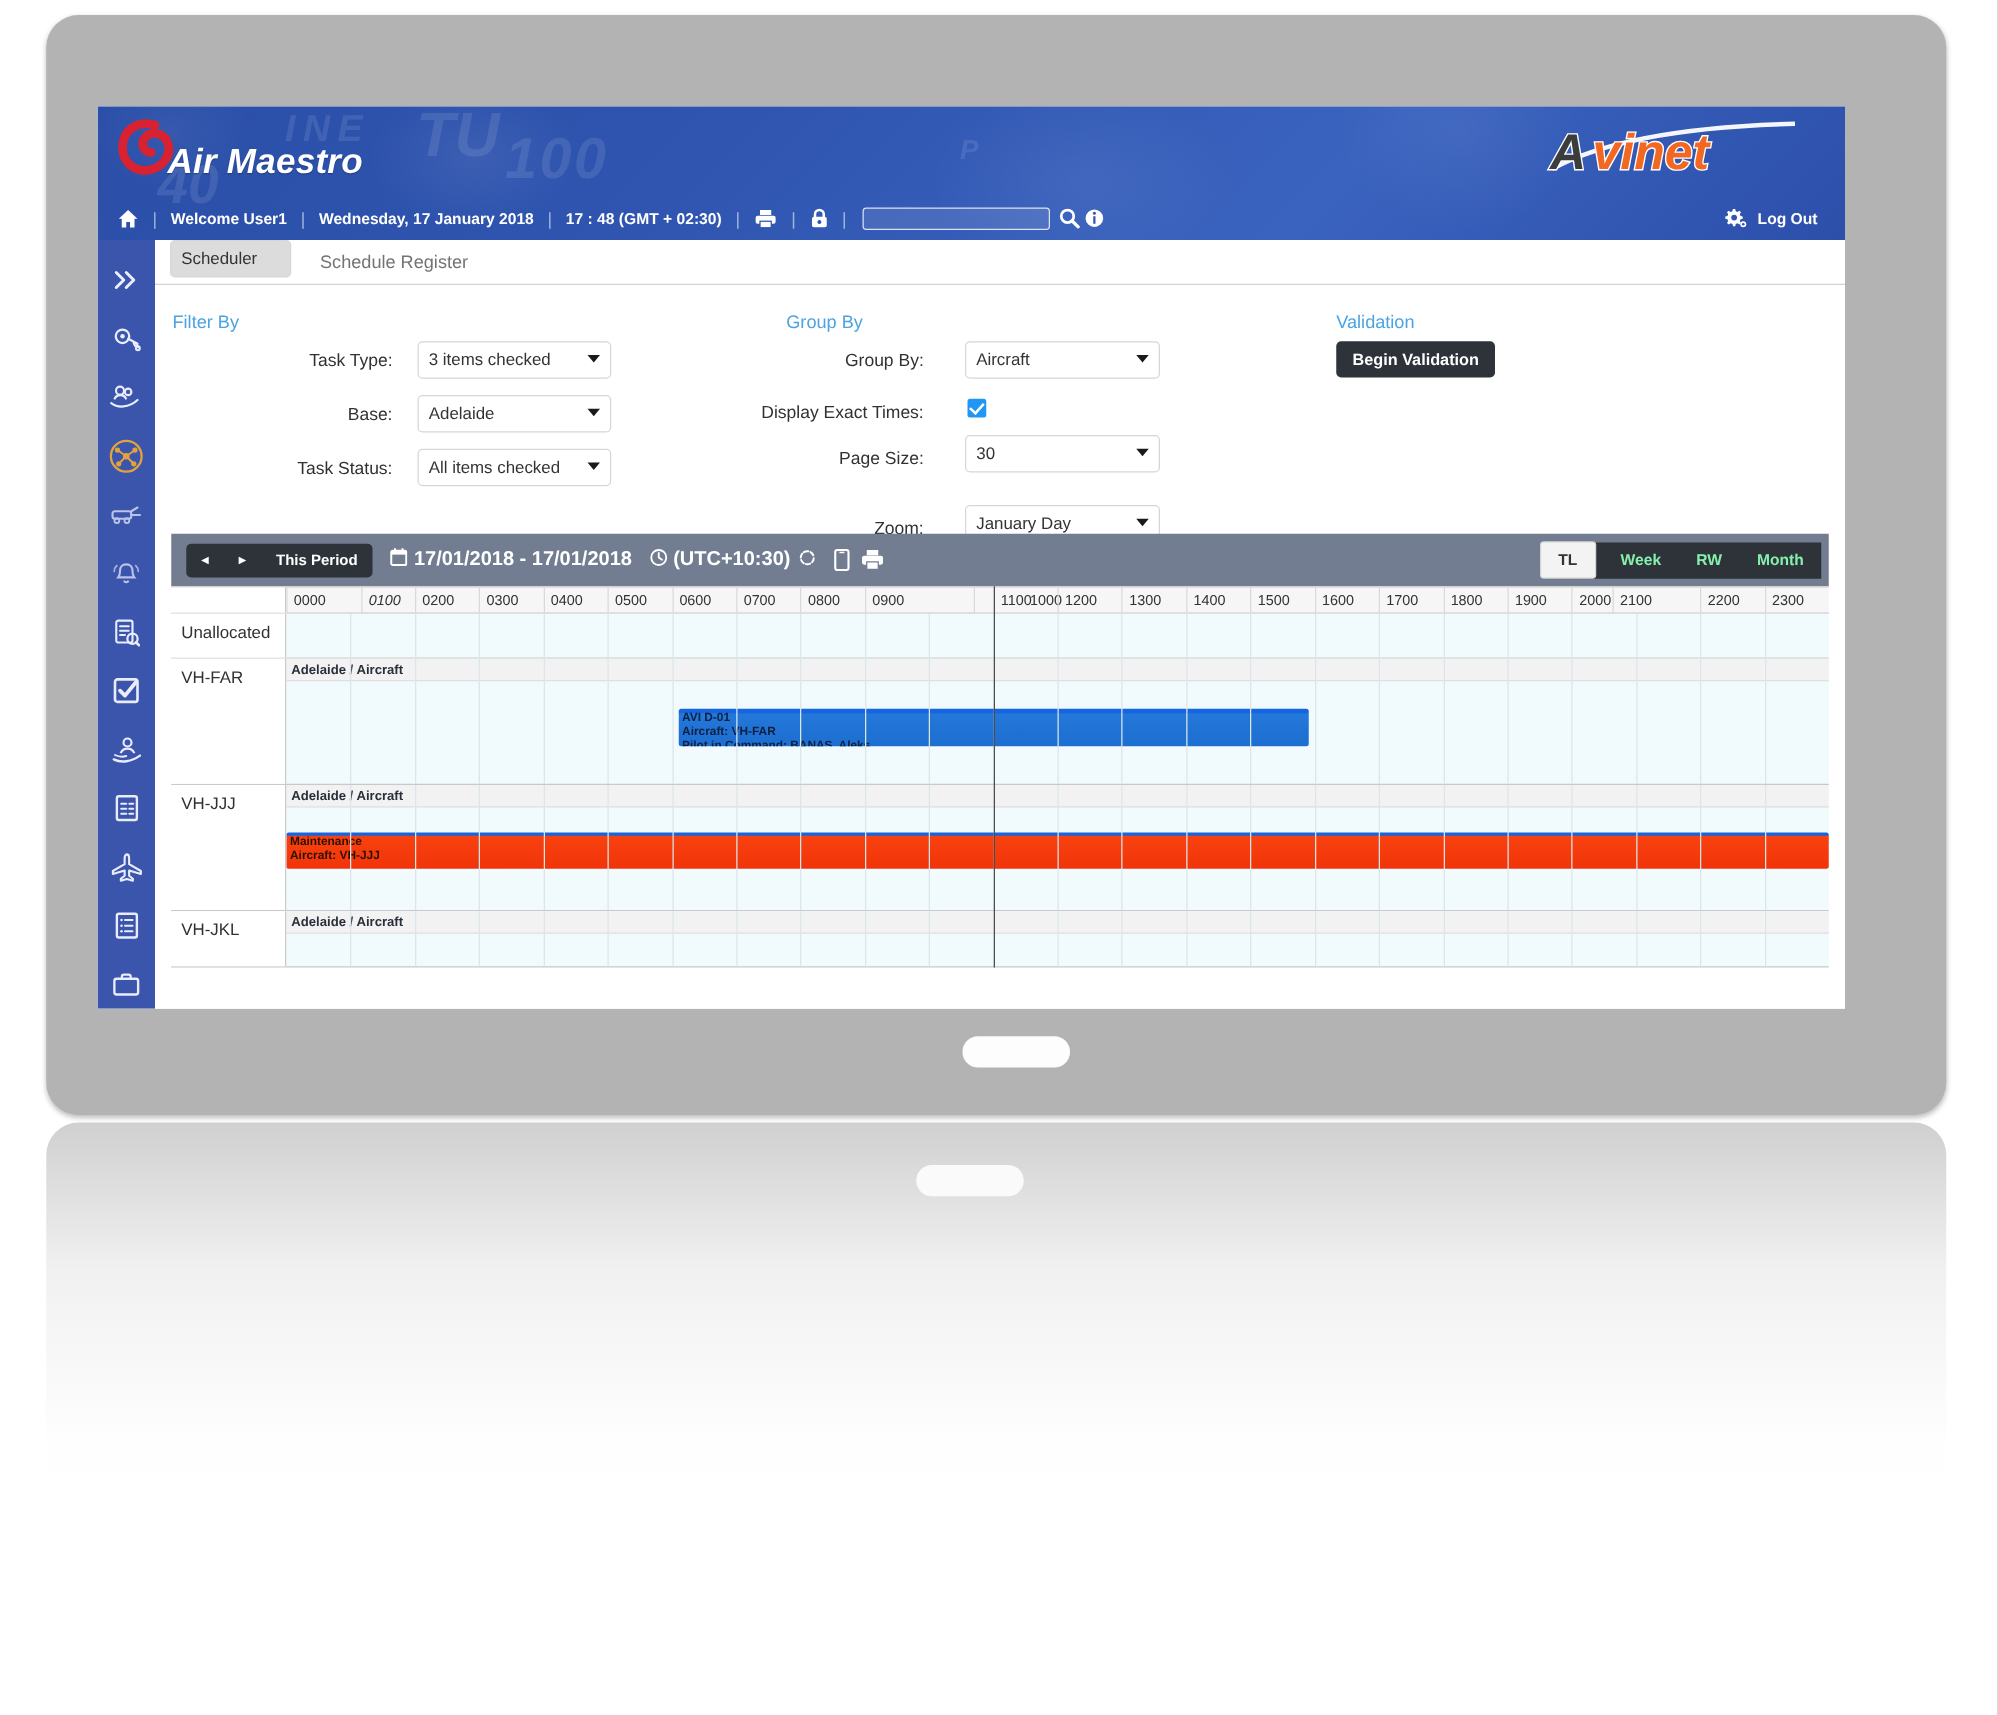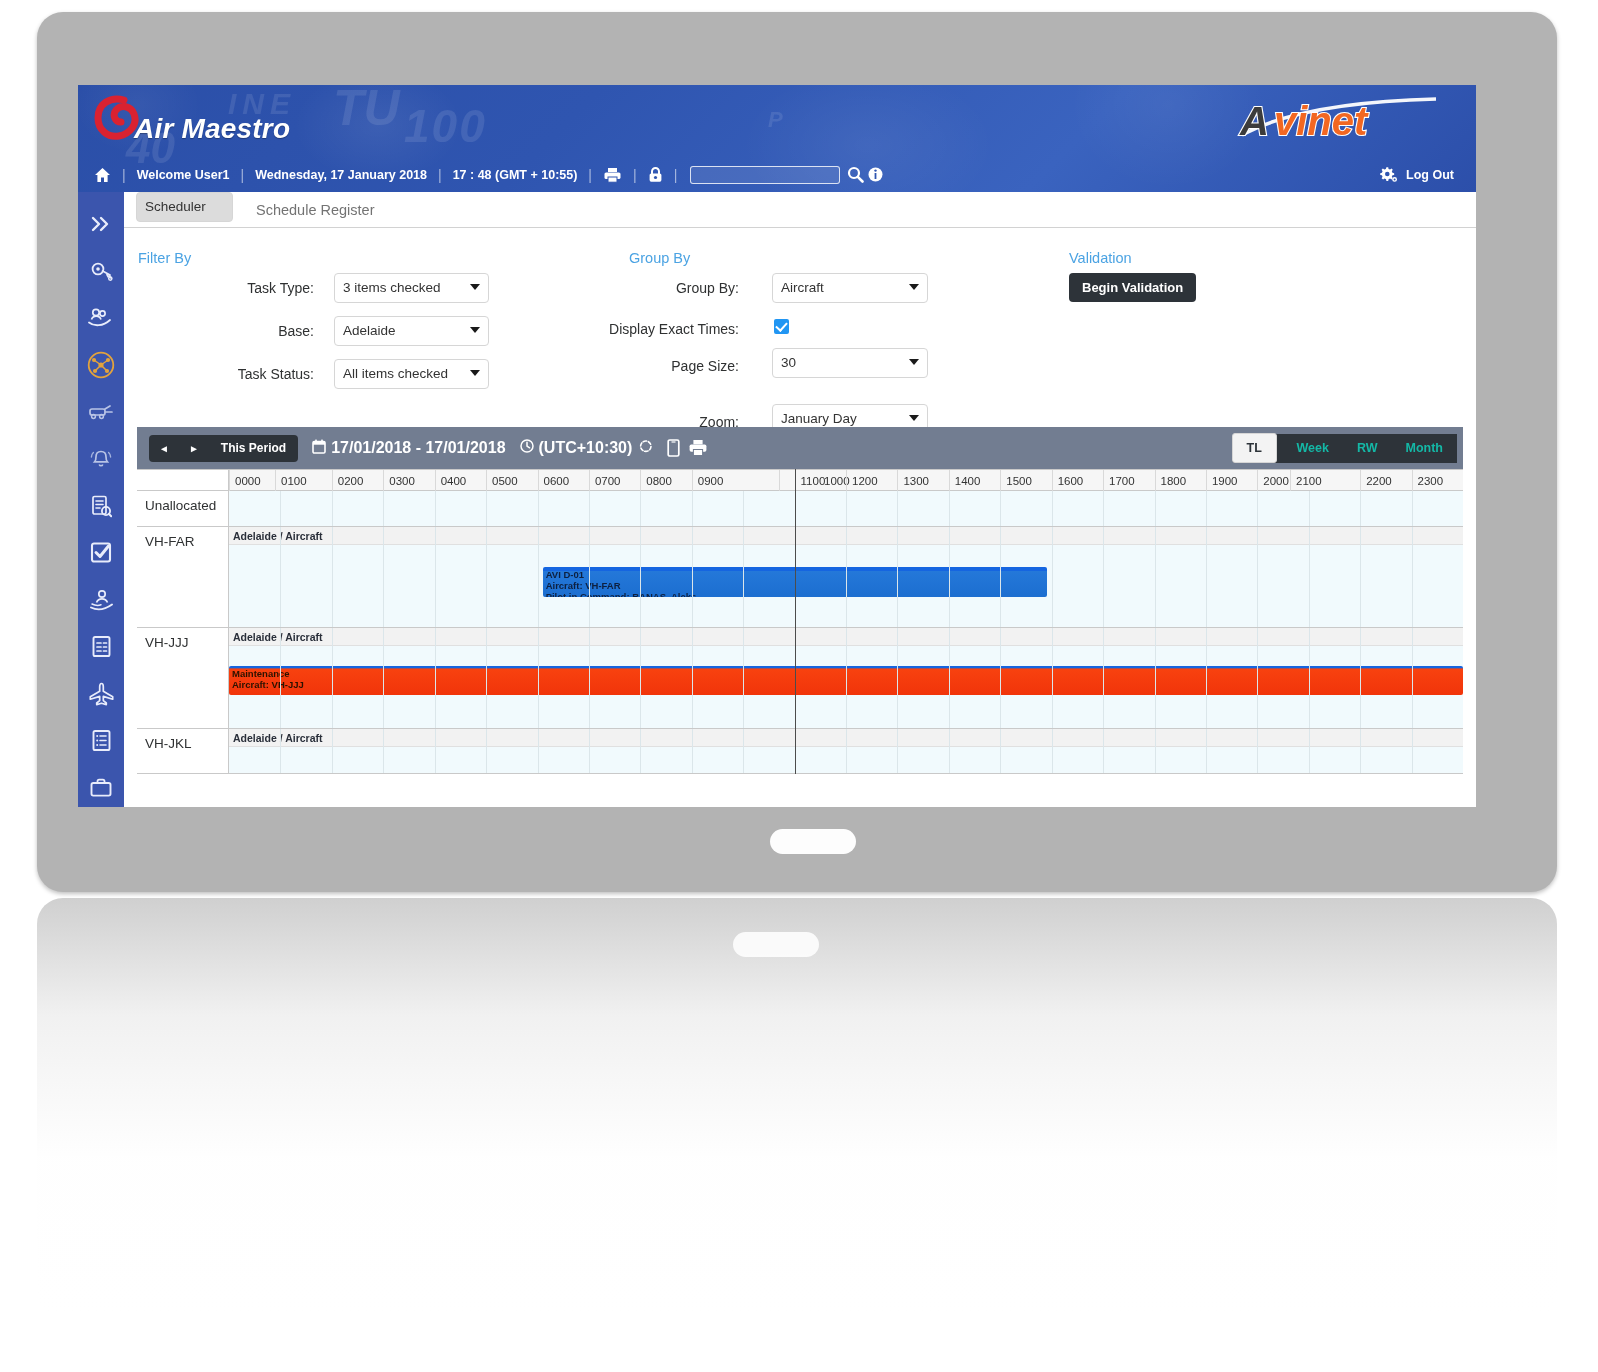--- a/index.html
+++ b/index.html
@@ -169,21 +169,21 @@
     height:27px; overflow:hidden; margin-left:6px;
   }
   .bg-btn {
     color:#fff; font-size:12px; font-weight:bold; padding:0 12px; height:27px;
     line-height:27px; cursor:pointer; white-space:nowrap;
   }
   .bg-btn.arrow { padding:0 10px; font-size:10px; }
   .tb-item { display:flex; align-items:center; color:#fff; font-size:16px; font-weight:bold; gap:5px; margin-left:14px; white-space:nowrap;}
   .right-group { margin-left:auto; display:flex; align-items:center; }
   .rg-inner { display:flex; background:#2d3339; border-radius:4px 0 0 4px; height:29px; align-items:center; }
-  .rg-btn { color:#14b8a6; font-size:12.5px; font-weight:bold; padding:0 14px; line-height:29px; cursor:pointer;}
+  .rg-btn { color:#86efac; font-size:12.5px; font-weight:bold; padding:0 14px; line-height:29px; cursor:pointer;}
   .rg-btn.sel { background:#f3f3f3; color:#2d3339; border-radius:3px; }
 
   
   .grid-wrap { position:absolute; left:0; top:42px; width:1326px; }
   .timehdr { position:relative; height:22px; background:#f6f6f6; border-bottom:1px solid #c9c9c9; border-top:1px solid #c9c9c9;}
   .lblcol { position:absolute; left:0; top:0; width:92px; height:100%; background:#fff; border-right:1px solid #c9c9c9; z-index:3;}
   .tcell {
     position:absolute; top:0; height:22px; line-height:22px;
     font-size:11.5px; color:#333; padding-left:5px;
     border-left:1px solid #d9d9d9;
@@ -250,21 +250,21 @@
         <span class="sb-ico">
           <svg width="17" height="16" viewBox="0 0 17 16">
               <path d="M8.5 1 L16 8 H13.6 V15 H10 V10.5 H7 V15 H3.4 V8 H1 Z" fill="#fff"></path>
             </svg>
         </span>
         <span class="sb-sep">|</span>
         <span class="sb-txt">Welcome User1</span>
         <span class="sb-sep">|</span>
         <span class="sb-txt">Wednesday, 17 January 2018</span>
         <span class="sb-sep">|</span>
-        <span class="sb-txt">17 : 48  (GMT + 10:55)</span>
+        <span class="sb-txt">17 : 48  (GMT + 02:30)</span>
         <span class="sb-sep">|</span>
         <span class="sb-ico">
           <svg width="19" height="16" viewBox="0 0 19 16">
               <rect x="5" y="1" width="9" height="4" fill="#fff"></rect>
               <rect x="1.5" y="5.5" width="16" height="6.5" rx="1.6" fill="#fff"></rect>
               <rect x="5" y="10" width="9" height="5.2" fill="#fff" stroke="#2f55b0" stroke-width="1"></rect>
             </svg>
         </span>
         <span class="sb-sep">|</span>
         <span class="sb-ico">
@@ -519,21 +519,21 @@
           </div>
         </div>
       </div>
 
       <div class="grid-wrap" style="left:13px;">
 
         <div class="timehdr">
           <div class="lblcol"></div>
           <div id="hour-cells">
               <div class="tcell" style="left: 92px; width: 51.4167px;">0000</div>
-              <div class="tcell" style="left: 138px; width: 51.4167px;">0100</div>
+              <div class="tcell" style="left: 152px; width: 51.4167px; font-style: italic;">0100</div>
               <div class="tcell" style="left: 194.833px; width: 51.4167px;">0200</div>
               <div class="tcell" style="left: 246.25px; width: 51.4167px;">0300</div>
               <div class="tcell" style="left: 297.667px; width: 51.4167px;">0400</div>
               <div class="tcell" style="left: 349.083px; width: 51.4167px;">0500</div>
               <div class="tcell" style="left: 400.5px; width: 51.4167px;">0600</div>
               <div class="tcell" style="left: 451.917px; width: 51.4167px;">0700</div>
               <div class="tcell" style="left: 503.333px; width: 51.4167px;">0800</div>
               <div class="tcell" style="left: 554.75px; width: 51.4167px;">0900</div>
               <div class="tcell" style="left: 642px; width: 51.4167px; padding-left: 44px;">1000</div>
               <div class="tcell" style="left: 657.583px; width: 51.4167px;">1100</div>

